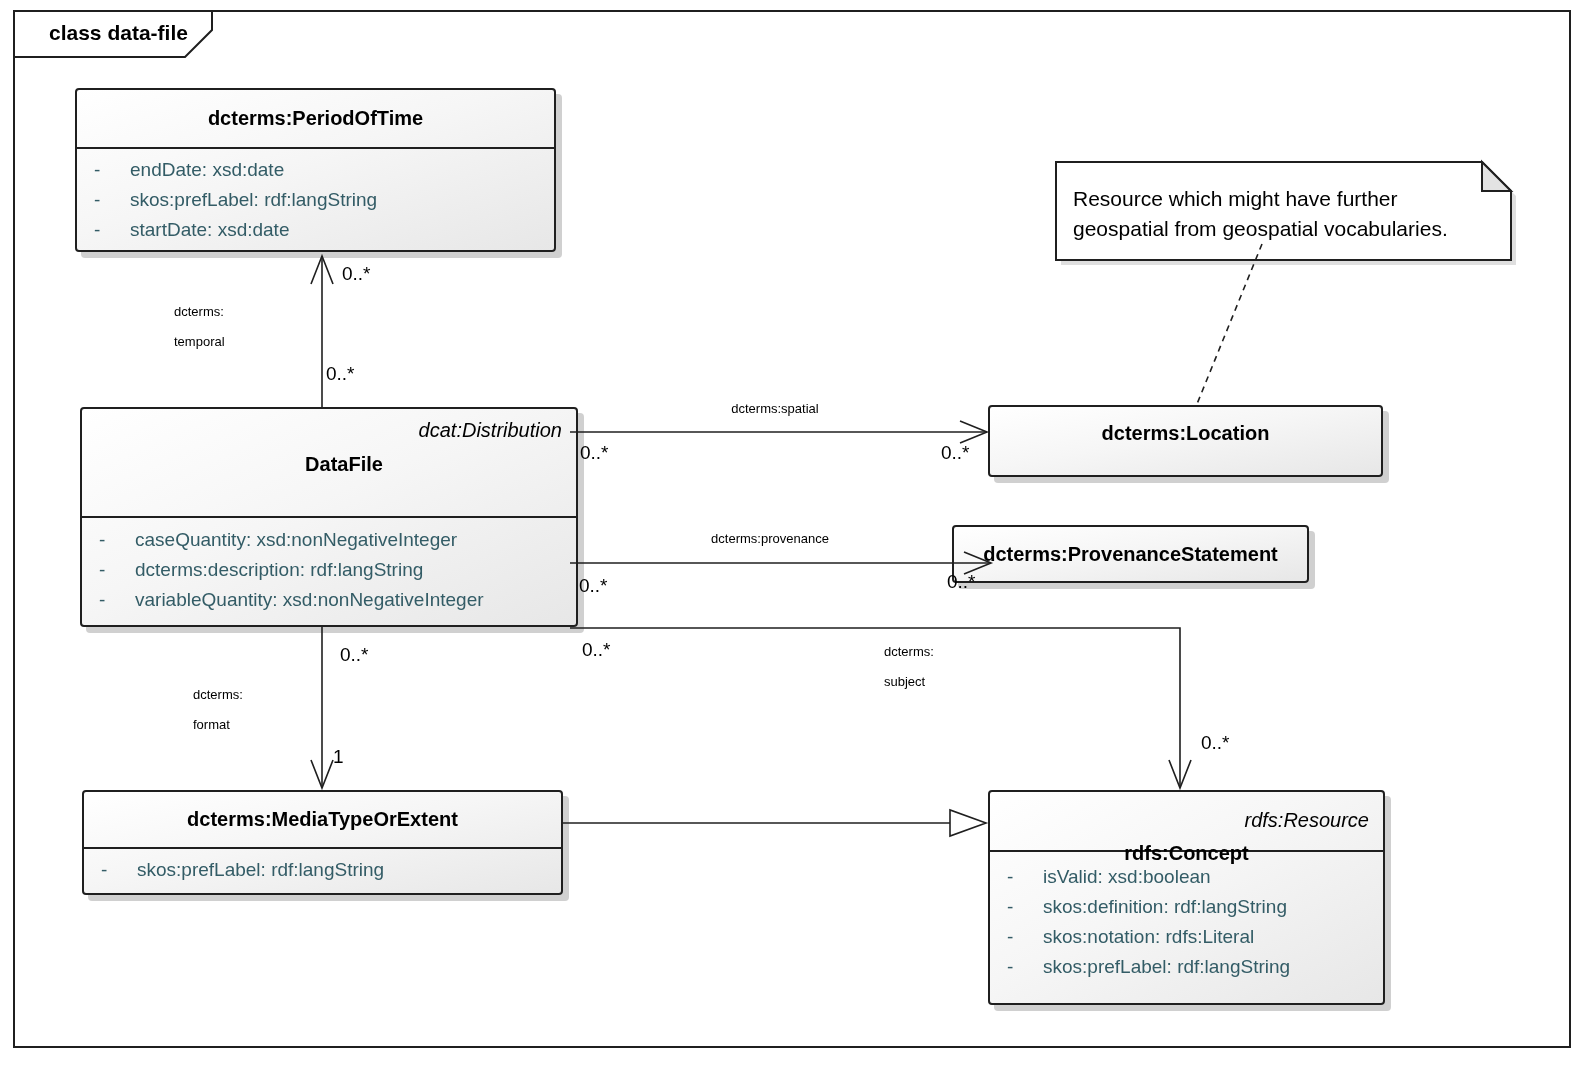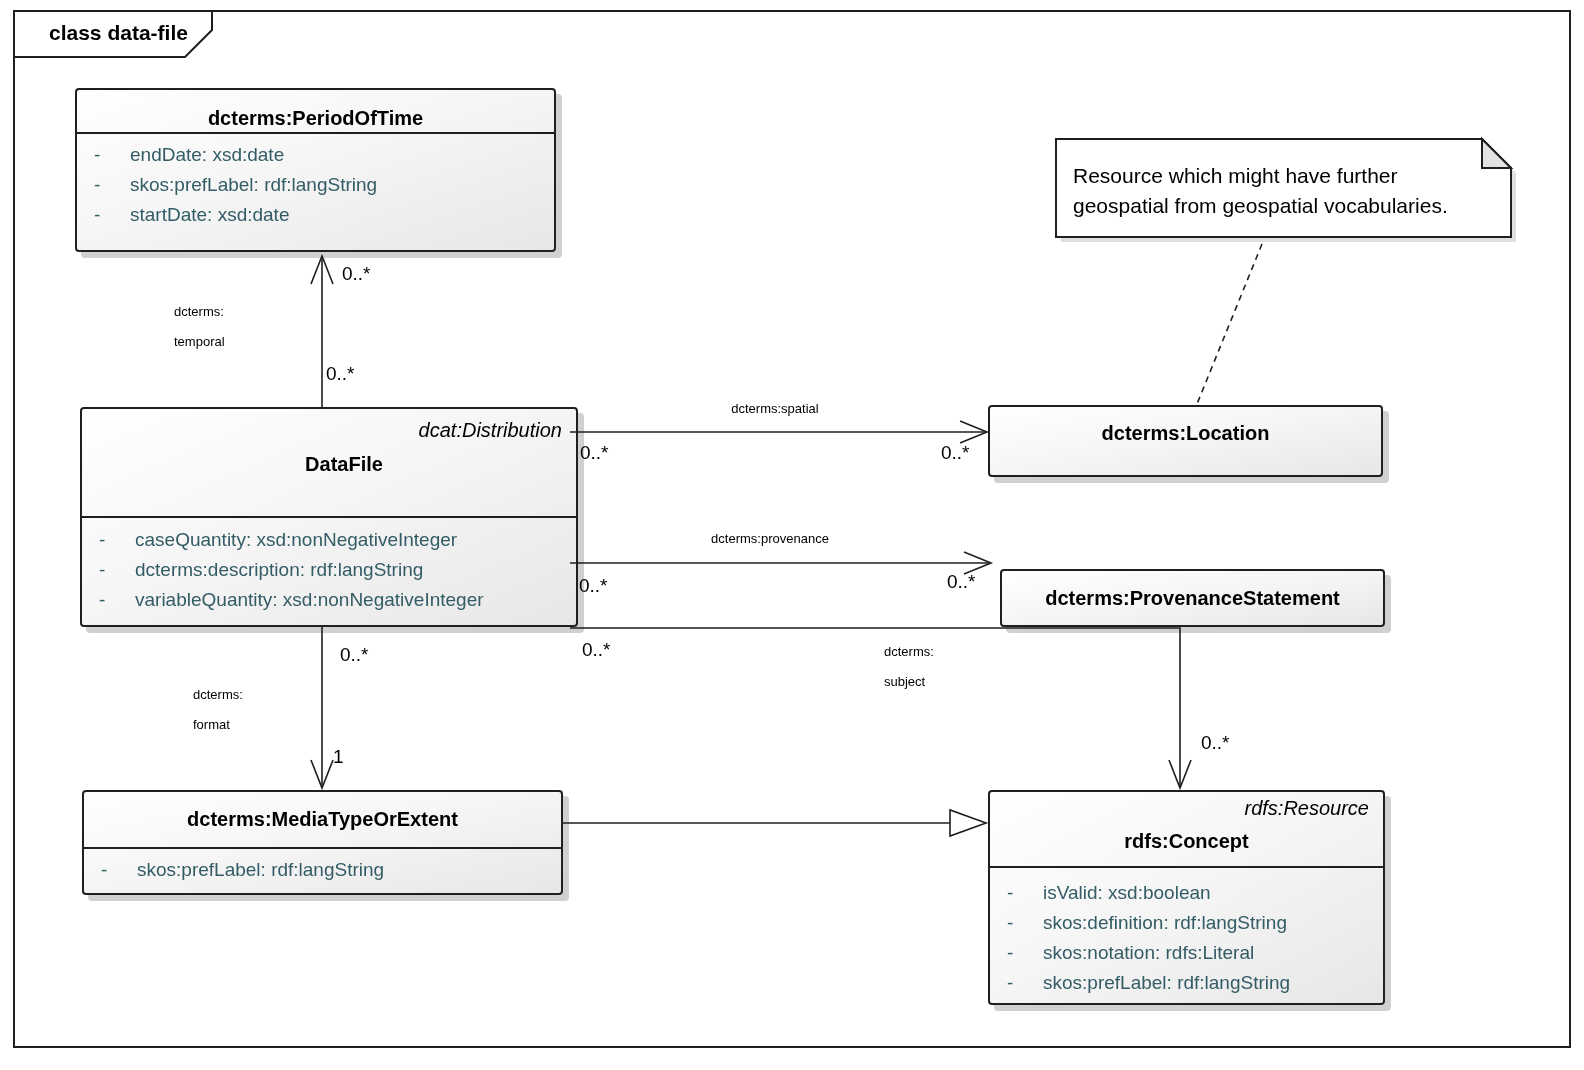--- a/index.html
+++ b/index.html
@@ -130,21 +130,21 @@
       <line x1="563" y1="823" x2="950" y2="823" fill="none"></line>
       <polygon points="986,823 950,810 950,836" fill="#ffffff"></polygon>
     </g>
 
     <g>
       <line x1="1262" y1="244" x2="1197" y2="404" stroke-dasharray="6 5" fill="none"></line>
     </g>
   </svg>
 
   <div class="cls" style="left:75px; top:88px; width:481px; height:164px;">
-    <div class="cls-header with-divider" style="height:44px;">
+    <div class="cls-header with-divider" style="height:59px;">
       <div class="cls-name" style="line-height:57px;">dcterms:PeriodOfTime</div>
     </div>
     <div class="attrs">
       <div class="attr">
         <span class="vis">-</span>
         <span>endDate: xsd:date</span>
       </div>
       <div class="attr">
         <span class="vis">-</span>
         <span>skos:prefLabel: rdf:langString</span>
@@ -174,38 +174,38 @@
         <span class="vis">-</span>
         <span>variableQuantity: xsd:nonNegativeInteger</span>
       </div>
     </div>
   </div>
 
   <div class="cls" style="left:988px; top:405px; width:395px; height:72px;">
     <div class="cls-name" style="line-height:52px;">dcterms:Location</div>
   </div>
 
-  <div class="cls" style="left:1000px; top:525px; width:385px; height:58px;margin-top:44px;">
+  <div class="cls" style="left:952px; top:525px; width:357px; height:58px;">
     <div class="cls-name" style="line-height:54px;">dcterms:ProvenanceStatement</div>
   </div>
 
   <div class="cls" style="left:82px; top:790px; width:481px; height:105px;">
     <div class="cls-header with-divider" style="height:57px;">
       <div class="cls-name" style="line-height:55px;">dcterms:MediaTypeOrExtent</div>
     </div>
     <div class="attrs">
       <div class="attr">
         <span class="vis">-</span>
         <span>skos:prefLabel: rdf:langString</span>
       </div>
     </div>
   </div>
 
   <div class="cls" style="left:988px; top:790px; width:397px; height:215px;">
-    <div class="cls-header with-divider" style="height:76px; padding-top:1px;">
+    <div class="cls-header with-divider" style="height:60px; padding-top:13px;">
       <div class="stereo">rdfs:Resource</div>
       <div class="cls-name" style="line-height:36px;">rdfs:Concept</div>
     </div>
     <div class="attrs" style="padding-top:10px;">
       <div class="attr">
         <span class="vis">-</span>
         <span>isValid: xsd:boolean</span>
       </div>
       <div class="attr">
         <span class="vis">-</span>
@@ -215,21 +215,21 @@
         <span class="vis">-</span>
         <span>skos:notation: rdfs:Literal</span>
       </div>
       <div class="attr">
         <span class="vis">-</span>
         <span>skos:prefLabel: rdf:langString</span>
       </div>
     </div>
   </div>
 
-  <div class="note" style="left:1050px; top:133px; width:470px; height:112px;">
+  <div class="note" style="left:1050px; top:156px; width:470px; height:112px;">
     <svg width="470" height="112">
       <polygon points="11,11 437,11 466,40 466,109 11,109" fill="#b9b9b9" opacity="0.45" stroke="none"></polygon>
       <polygon points="6,6 432,6 461,35 461,104 6,104" fill="#ffffff" stroke="#1f1f1f" stroke-width="2"></polygon>
       <polygon points="432,6 461,35 432,35" fill="#e3e3e3" stroke="#1f1f1f" stroke-width="2"></polygon>
     </svg>
     <div class="note-text">
       <div>Resource which might have further</div>
       <div>geospatial from geospatial vocabularies.</div>
     </div>
   </div>

